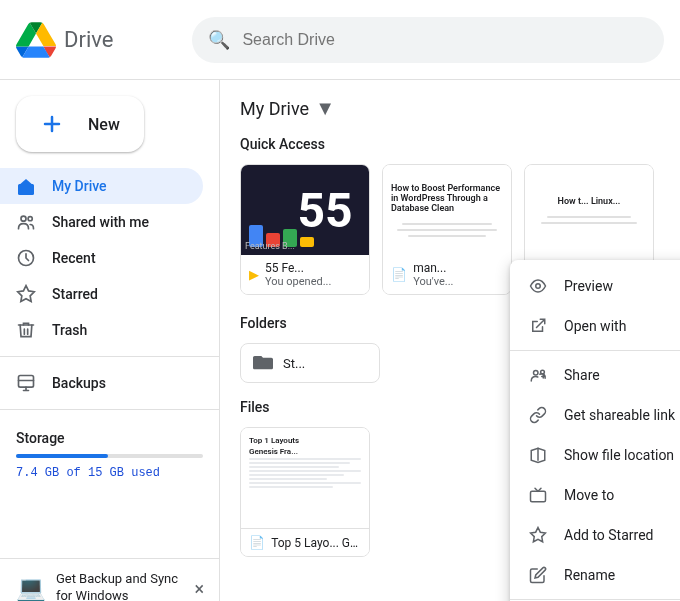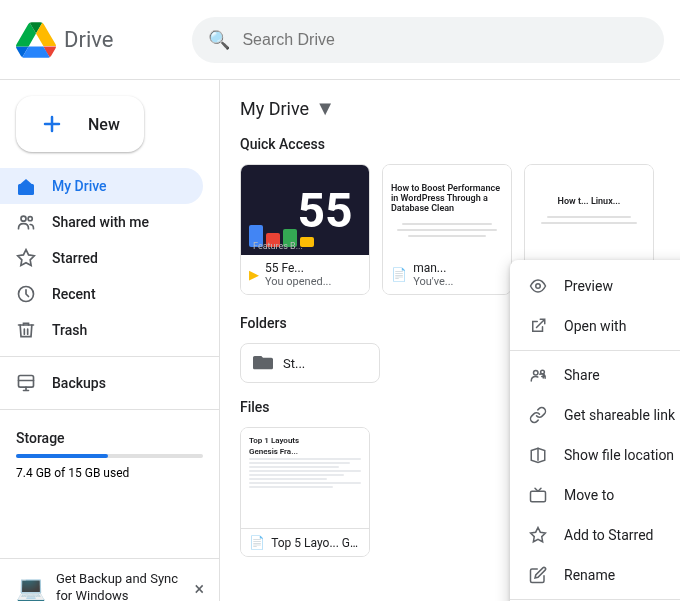--- a/index.html
+++ b/index.html
@@ -129,22 +129,23 @@
       margin-bottom: 8px;
     }
     .storage-bar-fill {
       height: 4px;
       background: #1a73e8;
       border-radius: 2px;
       width: 49%;
     }
     .storage-text {
       font-size: 12px;
-      color: #000000;
+      color: #1d4ed8;
       margin-bottom: 20px;
+      font-family: Liberation Mono, monospace;
     }
     .upgrade-btn {
       font-size: 13px;
       font-weight: 700;
       color: #1a73e8;
       cursor: pointer;
       letter-spacing: 0.5px;
     }
 
     
@@ -396,34 +397,34 @@
             <circle cx="17" cy="8" r="2.5"></circle>
             <path d="M21 20c0-3-1.7-5-4-5"></path>
         </svg>
       </span>
       <span>Shared with me</span>
     </div>
 
     <div class="nav-item">
       <span class="nav-icon">
         <svg width="20" height="20" viewBox="0 0 24 24" fill="none" stroke="#5f6368" stroke-width="2" stroke-linecap="round">
-          <polygon points="12,2 15.09,8.26 22,9.27 17,14.14 18.18,21.02 12,17.77 5.82,21.02 7,14.14 2,9.27 8.91,8.26"></polygon>
-        </svg>
-      </span>
-      <span>Starred</span>
-    </div>
-
-    <div class="nav-item">
-      <span class="nav-icon">
-        <svg width="20" height="20" viewBox="0 0 24 24" fill="none" stroke="#5f6368" stroke-width="2" stroke-linecap="round">
           <circle cx="12" cy="12" r="9"></circle>
             <path d="M12 7v5l3 3"></path>
         </svg>
       </span>
       <span>Recent</span>
+    </div>
+
+    <div class="nav-item">
+      <span class="nav-icon">
+        <svg width="20" height="20" viewBox="0 0 24 24" fill="none" stroke="#5f6368" stroke-width="2" stroke-linecap="round">
+          <polygon points="12,2 15.09,8.26 22,9.27 17,14.14 18.18,21.02 12,17.77 5.82,21.02 7,14.14 2,9.27 8.91,8.26"></polygon>
+        </svg>
+      </span>
+      <span>Starred</span>
     </div>
 
     <div class="nav-item">
       <span class="nav-icon">
         <svg width="20" height="20" viewBox="0 0 24 24" fill="none" stroke="#5f6368" stroke-width="2" stroke-linecap="round">
           <polyline points="3,6 5,6 21,6"></polyline>
             <path d="M19 6l-1 14H6L5 6"></path>
             <path d="M10 11v6M14 11v6"></path>
             <path d="M9 6V4h6v2"></path>
         </svg>
@@ -473,21 +474,21 @@
 
       <div class="qa-card">
         <div class="qa-thumb">
           <span class="qa-thumb-55">55</span>
           <div class="qa-thumb-bars">
             <div class="bar" style="height:22px; background:#4285F4;"></div>
             <div class="bar" style="height:14px; background:#EA4335;"></div>
             <div class="bar" style="height:18px; background:#34A853;"></div>
             <div class="bar" style="height:10px; background:#FBBC05;"></div>
           </div>
-          <div style="position:absolute;bottom:4px;left:12px;font-size:9px;color:#bbb;">Features B...</div>
+          <div style="position:absolute;bottom:4px;left:4px;font-size:9px;color:#bbb;">Features B...</div>
         </div>
         <div class="qa-card-info">
           <span style="color:#FBBC05; font-size:13px;">▶</span>
           <div>
             <div class="qa-file-name">55 Fe...</div>
             <div class="qa-sub">You opened...</div>
           </div>
         </div>
       </div>
 

